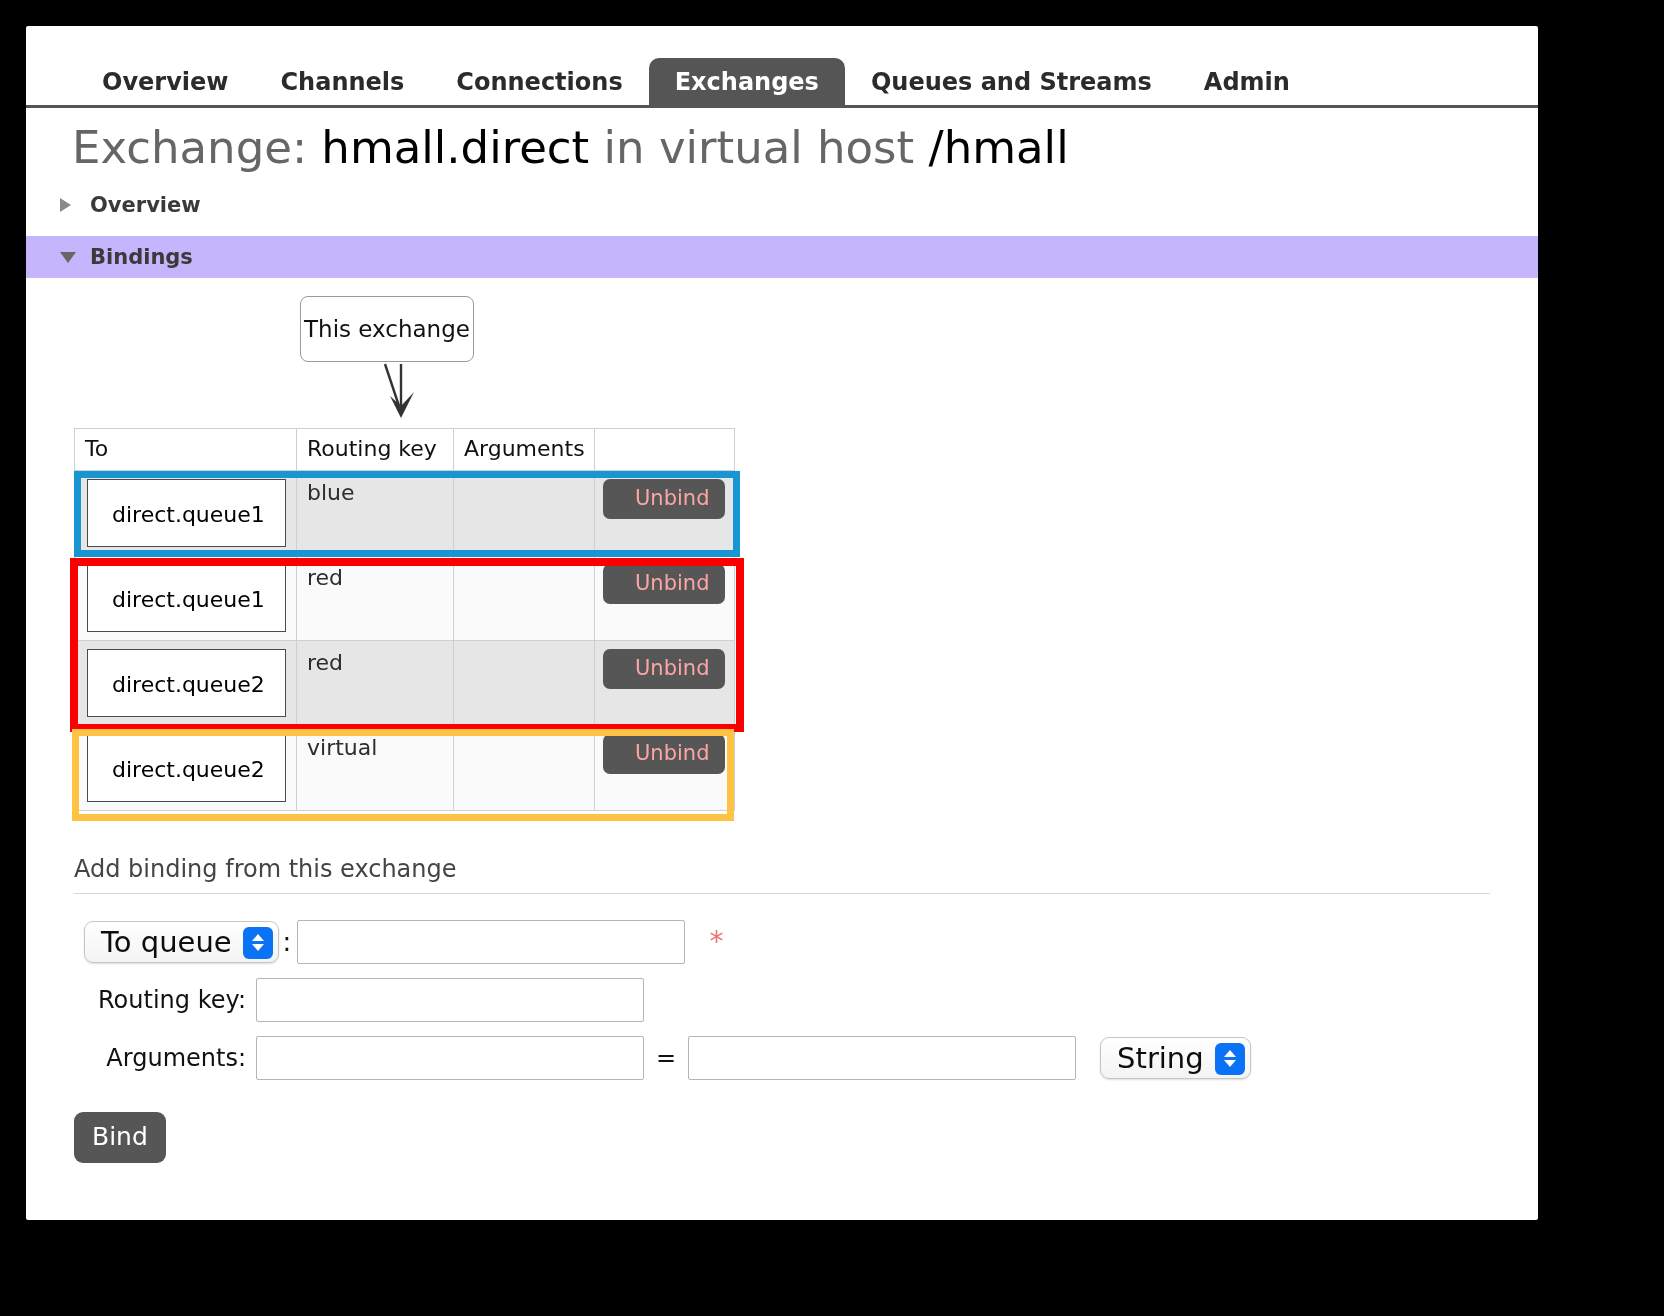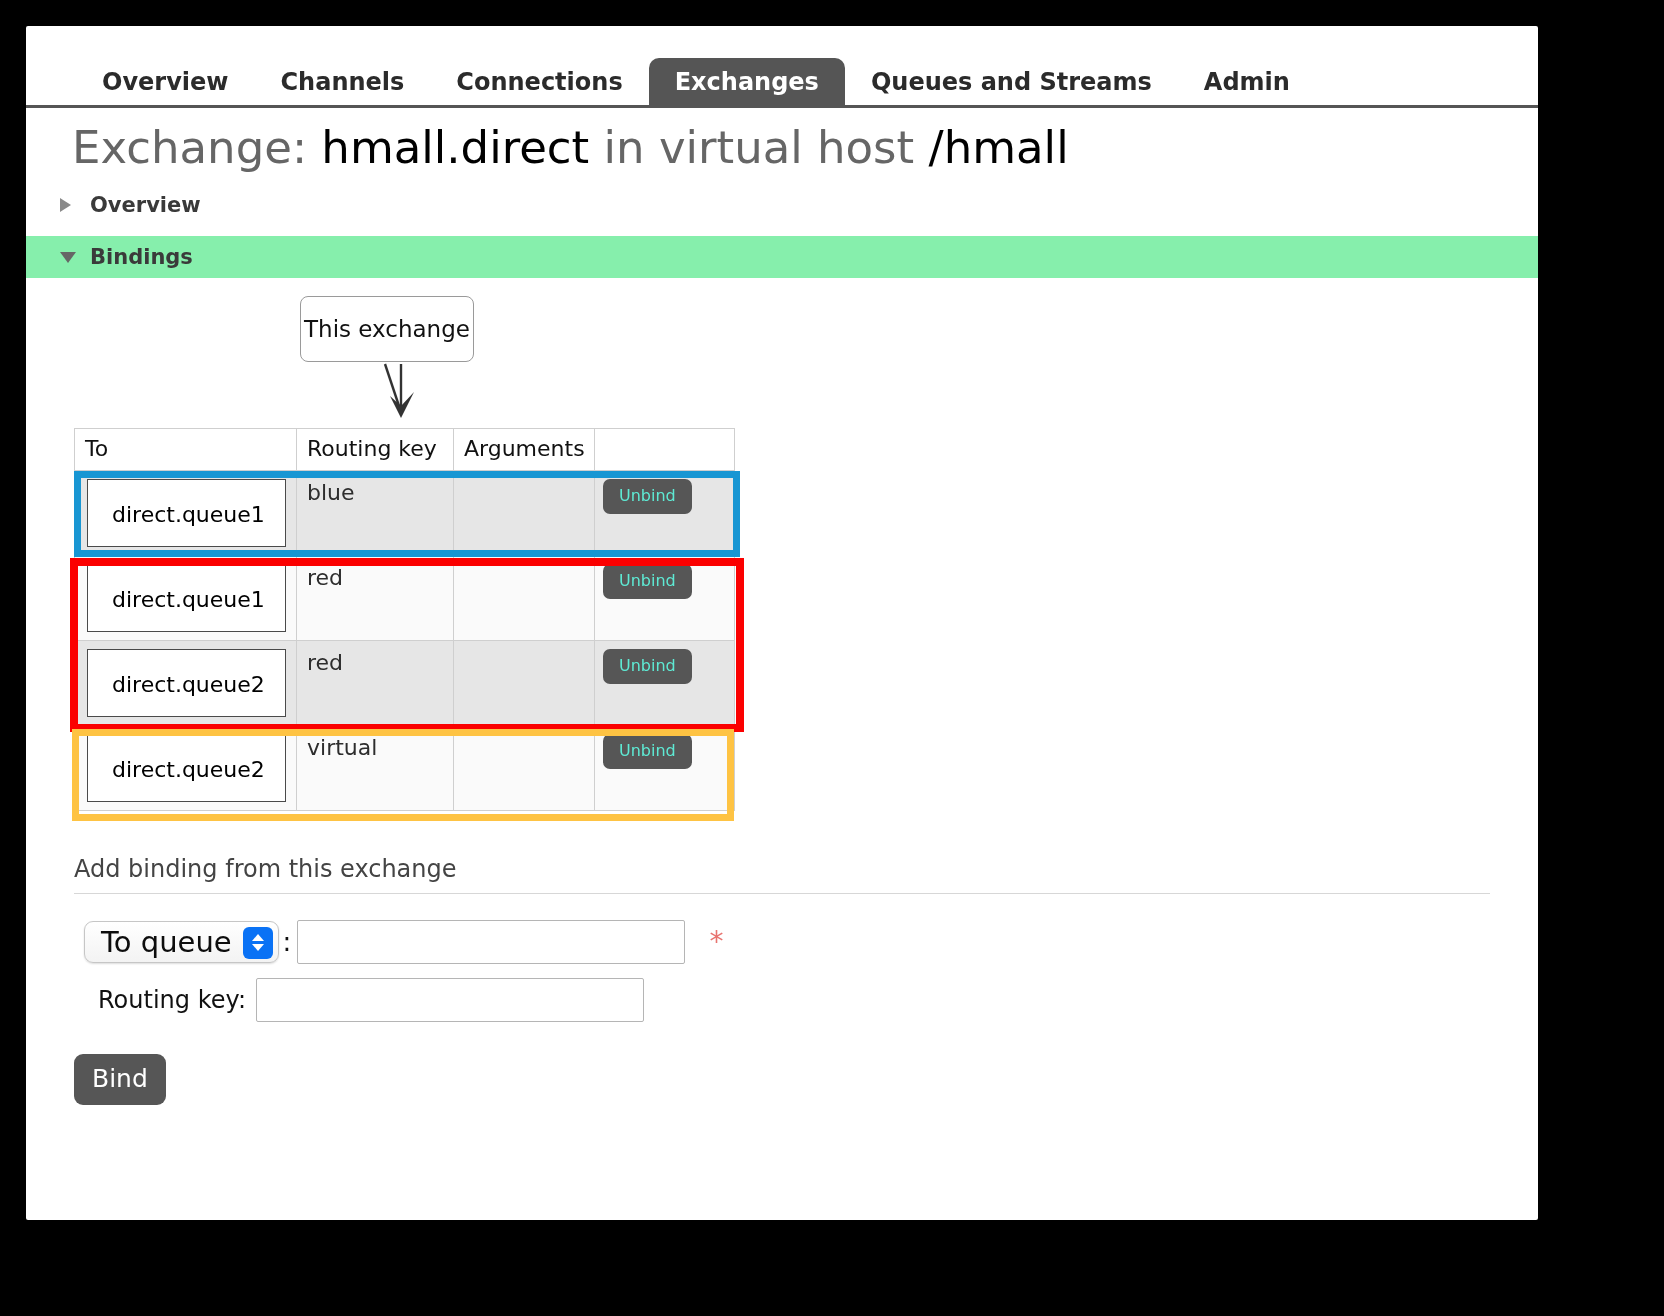--- a/index.html
+++ b/index.html
@@ -61,21 +61,21 @@
   .section-head {
     display: flex;
     align-items: center;
     gap: 12px;
     font-size: 21px;
     font-weight: bold;
     color: #3a3a3a;
     padding: 9px 0 9px 64px;
     margin-top: 10px;
   }
-  .section-head.shaded { background: #86efac; }
+  .section-head.shaded { background: #c4b5fd; }
   .tri {
     position: absolute;
     margin-left: -30px;
     width: 0; height: 0;
   }
   .tri-right {
     border-left: 11px solid #8a8a8a;
     border-top: 7px solid transparent;
     border-bottom: 7px solid transparent;
   }
@@ -150,24 +150,24 @@
   }
   .cell-text {
     display: block;
     font-size: 22px;
     color: #2d2d2d;
     padding: 9px 0 0 10px;
   }
   .unbind-btn {
     display: inline-block;
     margin: 8px 0 0 8px;
-    padding: 7px 16px 9px 16px;
+    padding: 7px 16px 9px 32px;
     background: #565656;
-    color: #5eead4;
-    font-size: 16px;
+    color: #fca5a5;
+    font-size: 21px;
     border: none;
     border-radius: 7px;
     font-family: inherit;
     cursor: pointer;
   }
 
   
   .hl {
     position: absolute;
     pointer-events: none;
@@ -413,17 +413,30 @@
       <span class="colon">:</span>
       <input class="text-input" type="text" value="" style="">
       <span class="req-star">*</span>
     </div>
 
     <div class="frow">
       <div class="flabel">Routing key:</div>
       <input class="text-input" type="text" value="" style="">
     </div>
 
+    <div class="frow">
+      <div class="flabel">Arguments:</div>
+      <input class="text-input" type="text" value="" style="">
+      <span class="eq-sign">=</span>
+      <input class="text-input" type="text" value="" style="">
+      <div class="mac-select" style="margin-left:24px;min-width:132px;">
+        <span>String</span>
+        <span class="knob">
+          <span class="chev up"></span>
+            <span class="chev down"></span>
+        </span>
+      </div>
+    </div>
 
     <button class="bind-btn">Bind</button>
   </div>
 
 </div>
 
 </body></html>

